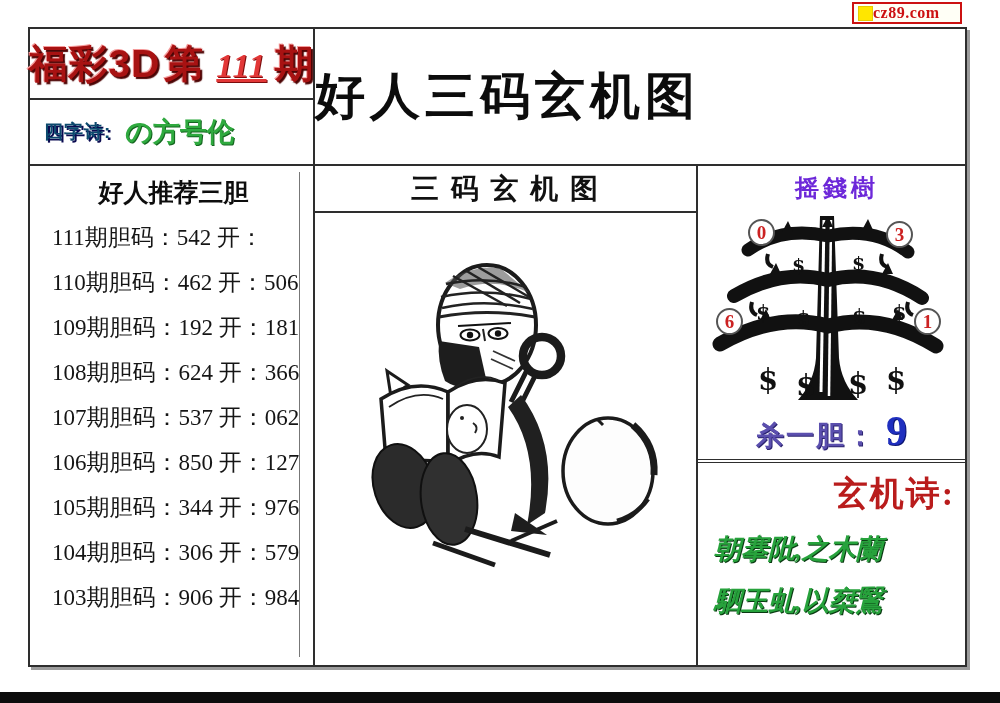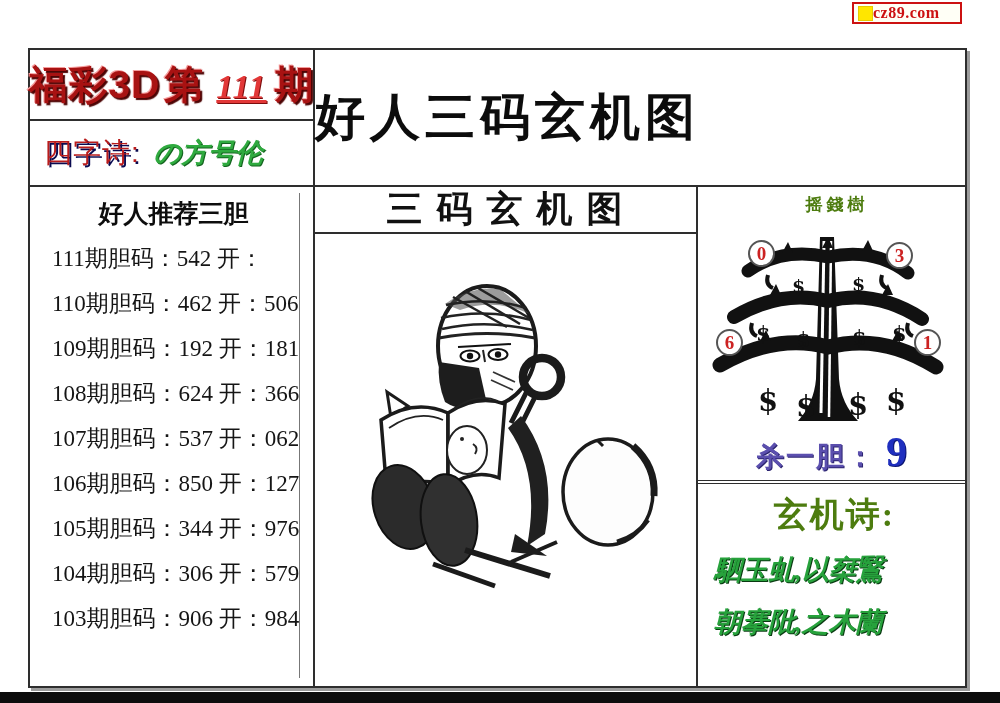--- a/index.html
+++ b/index.html
@@ -7,68 +7,68 @@
         font-family:"Liberation Sans","DejaVu Sans",sans-serif;}
 
   
   .badge{position:absolute;top:2px;left:852px;width:110px;height:22px;border:2px solid #cc1111;
          background:#fffff6;display:flex;align-items:center;box-sizing:border-box;}
   .badge-sq{width:13px;height:13px;background:#ffe600;border:1px solid #e8c900;margin-left:4px;}
   .badge-text{color:#cc1111;font:bold 16px "Liberation Serif","DejaVu Serif",serif;margin-left:0;letter-spacing:.5px;}
 
   
   .board{position:absolute;left:28px;top:27px;width:935px;height:636px;border:2px solid #2e2e2e;
-         background:#fff;box-shadow:3px 3px 0 #9c9c9c;display:flex;box-sizing:content-box;margin-top:21px;}
+         background:#fff;box-shadow:3px 3px 0 #9c9c9c;display:flex;box-sizing:content-box;}
 
   
   .col-left{width:285px;border-right:2px solid #2e2e2e;display:flex;flex-direction:column;box-sizing:border-box;}
   .cell-issue{height:71px;border-bottom:2px solid #2e2e2e;display:flex;align-items:center;justify-content:center;box-sizing:border-box;}
   .issue-text{font-size:39px;font-weight:bold;color:#a81212;letter-spacing:1px;white-space:nowrap;
               text-shadow:2px 2px 1px #4d0505,-1px -1px 0 #f59a9a;}
   .issue-num{color:#e23737;font-family:"Liberation Serif","DejaVu Serif",serif;font-style:italic;
              font-size:34px;margin:0 8px;text-decoration:underline;text-shadow:1px 1px 0 #7c0c0c;}
   .issue-di{margin:0 4px;}
   .cell-poem4{height:66px;border-bottom:2px solid #2e2e2e;display:flex;align-items:center;box-sizing:border-box;padding-left:14px;}
-  .poem4-label{font-size:28px;font-weight:normal;color:#b91c1c;letter-spacing:1px;
+  .poem4-label{font-size:19px;font-weight:bold;color:#0c4a6e;letter-spacing:1px;
                text-shadow:2px 2px 0 #0a0a50;}
-  .poem4-text{font-family:"Liberation Serif","DejaVu Serif",serif;font-style:italic;font-weight:bold;
+  .poem4-text{font-family:"Liberation Serif","DejaVu Serif",serif;font-weight:bold;
               font-size:27px;color:#2faa3f;margin-left:14px;text-shadow:1px 1px 0 #14641f;}
   .cell-list{flex:1;position:relative;box-sizing:border-box;padding:6px 18px 0 22px;}
   .cell-list::after{content:"";position:absolute;right:13px;top:6px;bottom:8px;width:1px;background:#777;}
   .list-title{text-align:center;font-size:25px;font-weight:bold;color:#0d0d0d;margin:4px 0 6px 0;}
   .row-item{font-family:"Liberation Serif","DejaVu Serif",serif;font-size:23px;color:#151515;
             line-height:45px;white-space:nowrap;}
 
   
   .col-main{flex:1;display:flex;flex-direction:column;}
   .title-row{height:137px;border-bottom:2px solid #2e2e2e;display:flex;align-items:center;justify-content:flex-start;box-sizing:border-box;}
   .main-title{font-size:50px;font-weight:bold;color:#0c0c0c;letter-spacing:5px;white-space:nowrap;}
   .main-body{flex:1;display:flex;}
   .mid-col{width:383px;border-right:2px solid #2e2e2e;display:flex;flex-direction:column;box-sizing:border-box;}
   .mid-header{height:47px;border-bottom:2px solid #2e2e2e;display:flex;align-items:center;justify-content:center;
-              box-sizing:border-box;font-size:36px;font-weight:bold;letter-spacing:2px;color:#111;}
+              box-sizing:border-box;font-size:28px;font-weight:bold;letter-spacing:2px;color:#111;}
   .sketch{flex:1;position:relative;}
   .sketch svg{position:absolute;left:0;top:0;}
 
   .right-col{flex:1;display:flex;flex-direction:column;}
   .tree-cell{height:297px;border-bottom:4px double #2e2e2e;position:relative;box-sizing:border-box;}
   .tree-title{position:absolute;top:6px;left:11px;right:0;text-align:center;
-              font-family:"Liberation Serif","DejaVu Serif",serif;font-weight:bold;font-size:17px;
-              letter-spacing:4px;color:#4d7c0f;}
+              font-family:"Liberation Serif","DejaVu Serif",serif;font-weight:bold;font-size:24px;
+              letter-spacing:4px;color:#6d28d9;}
   .tree-svg{position:absolute;left:14px;top:44px;}
   .circle-num{position:absolute;width:27px;height:27px;border:2px solid #555;border-radius:50%;
               background:#fff;color:#cc2222;font:bold 19px "Liberation Serif","DejaVu Serif",serif;
               display:flex;align-items:center;justify-content:center;box-sizing:border-box;}
   .cn-tl{left:50px;top:53px;} .cn-tr{left:188px;top:55px;} .cn-bl{left:18px;top:142px;} .cn-br{left:216px;top:142px;}
   .kill-row{position:absolute;left:0;right:0;bottom:4px;display:flex;align-items:baseline;justify-content:center;gap:10px;}
   .kill-label{font-size:28px;font-weight:bold;color:#5b4fae;letter-spacing:2px;text-shadow:1px 1px 0 #2c2470;}
   .kill-value{font:bold 42px "Liberation Serif","DejaVu Serif",serif;color:#1f2fbf;text-shadow:1px 1px 0 #0b1470;}
 
   .poem-cell{flex:1;box-sizing:border-box;padding:6px 10px 0 16px;}
-  .poem-title{text-align:center;font:bold 34px "Liberation Serif","DejaVu Serif",serif;color:#4d7c0f;
+  .poem-title{text-align:right;font:bold 34px "Liberation Serif","DejaVu Serif",serif;color:#b91c1c;
               letter-spacing:2px;margin:2px 0 6px 0;}
   .poem-line{font-family:"Liberation Serif","DejaVu Serif",serif;font-style:italic;font-weight:bold;
              font-size:27px;color:#27a23c;line-height:52px;white-space:nowrap;
              text-shadow:1px 1px 0 #0a3a12;}
 
   .bottom-bar{position:absolute;left:0;top:692px;width:1000px;height:11px;background:#0c0c0c;}
 </style>
 </head>
 <body>
 
@@ -219,22 +219,22 @@
             <span class="circle-num cn-bl">6</span>
             <span class="circle-num cn-br">1</span>
             <div class="kill-row">
               <span class="kill-label">杀一胆：</span>
               <span class="kill-value">9</span>
             </div>
           </div>
           <div class="poem-cell">
             <div class="poem-title">玄机诗:</div>
             <div>
+                <div class="poem-line">朝搴阰,之木蘭</div>
                 <div class="poem-line">駟玉虬,以椉鷖</div>
-                <div class="poem-line">朝搴阰,之木蘭</div>
               </div>
           </div>
         </div>
 
       </div>
     </div>
   </div>
 
   <div class="bottom-bar"></div>
 </div>

